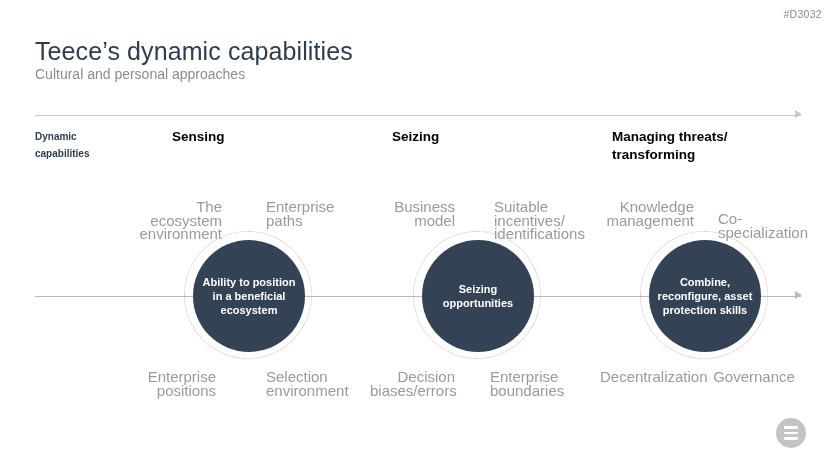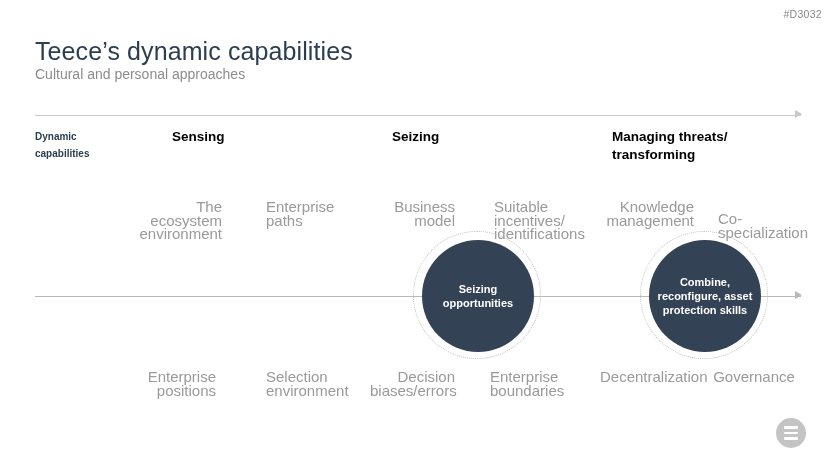--- a/index.html
+++ b/index.html
@@ -246,20 +246,28 @@
   <div class="mf left  g2-br">Enterprise
 boundaries</div>
 
   <div class="mf right g3-tl">Knowledge
 management</div>
   <div class="mf left  g3-tr">Co-
 specialization</div>
   <div class="mf g3-bl">Decentralization</div>
   <div class="mf g3-br">Governance</div>
 
+  <div class="node n1">
+    <div class="ring"></div>
+    <div class="bubble">
+      <div class="bubble-text">Ability to position
+in a beneficial
+ecosystem</div>
+    </div>
+  </div>
 
   <div class="node n2">
     <div class="ring"></div>
     <div class="bubble">
       <div class="bubble-text">Seizing
 opportunities</div>
     </div>
   </div>
 
   <div class="node n3">

